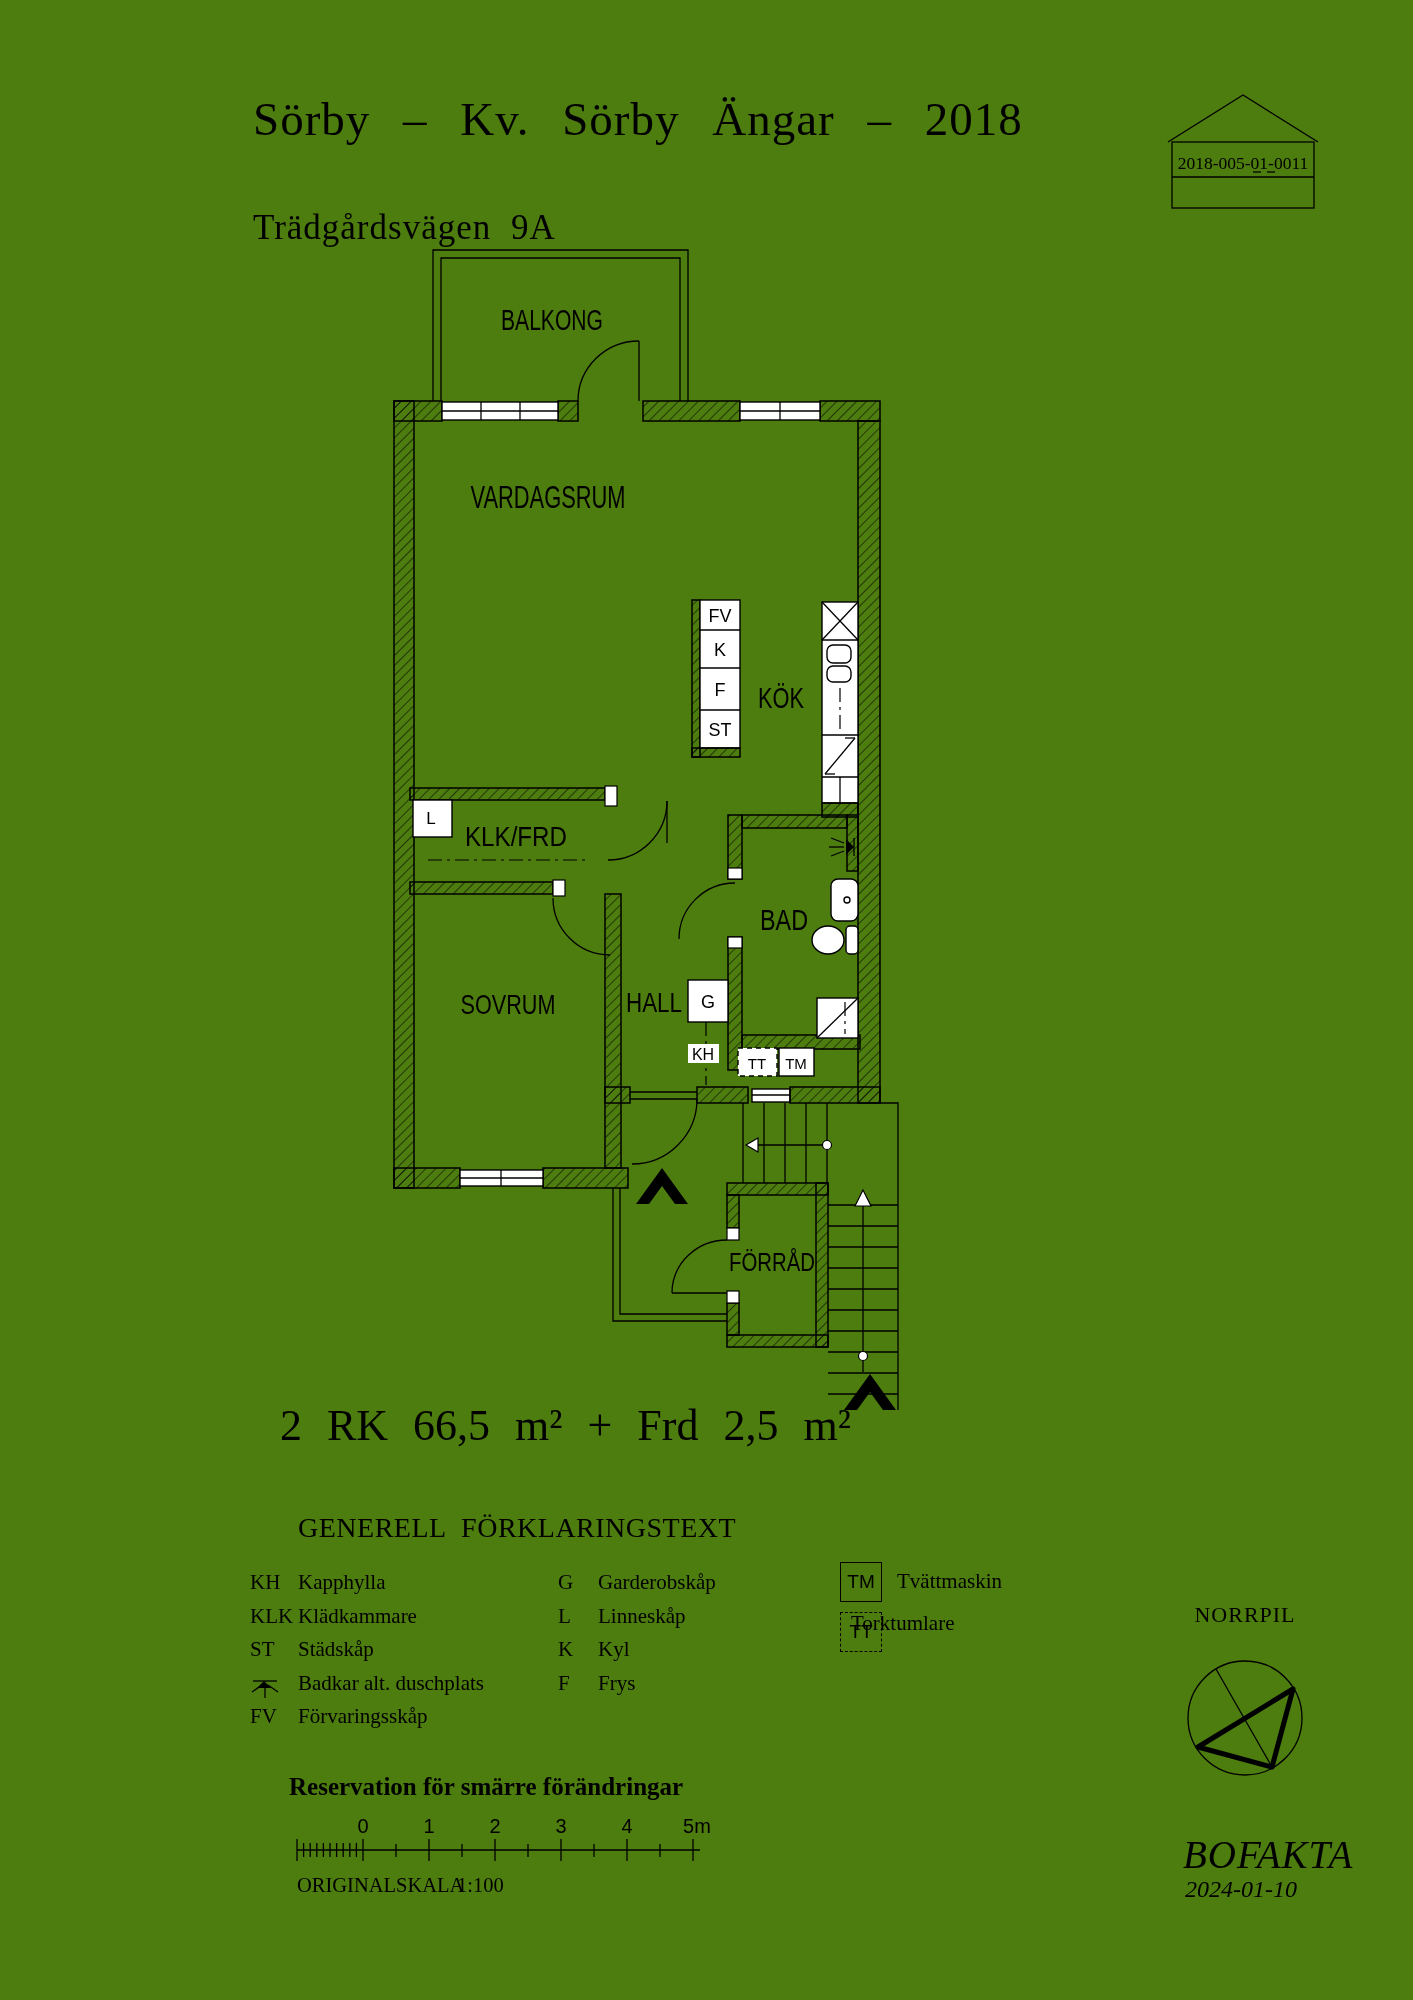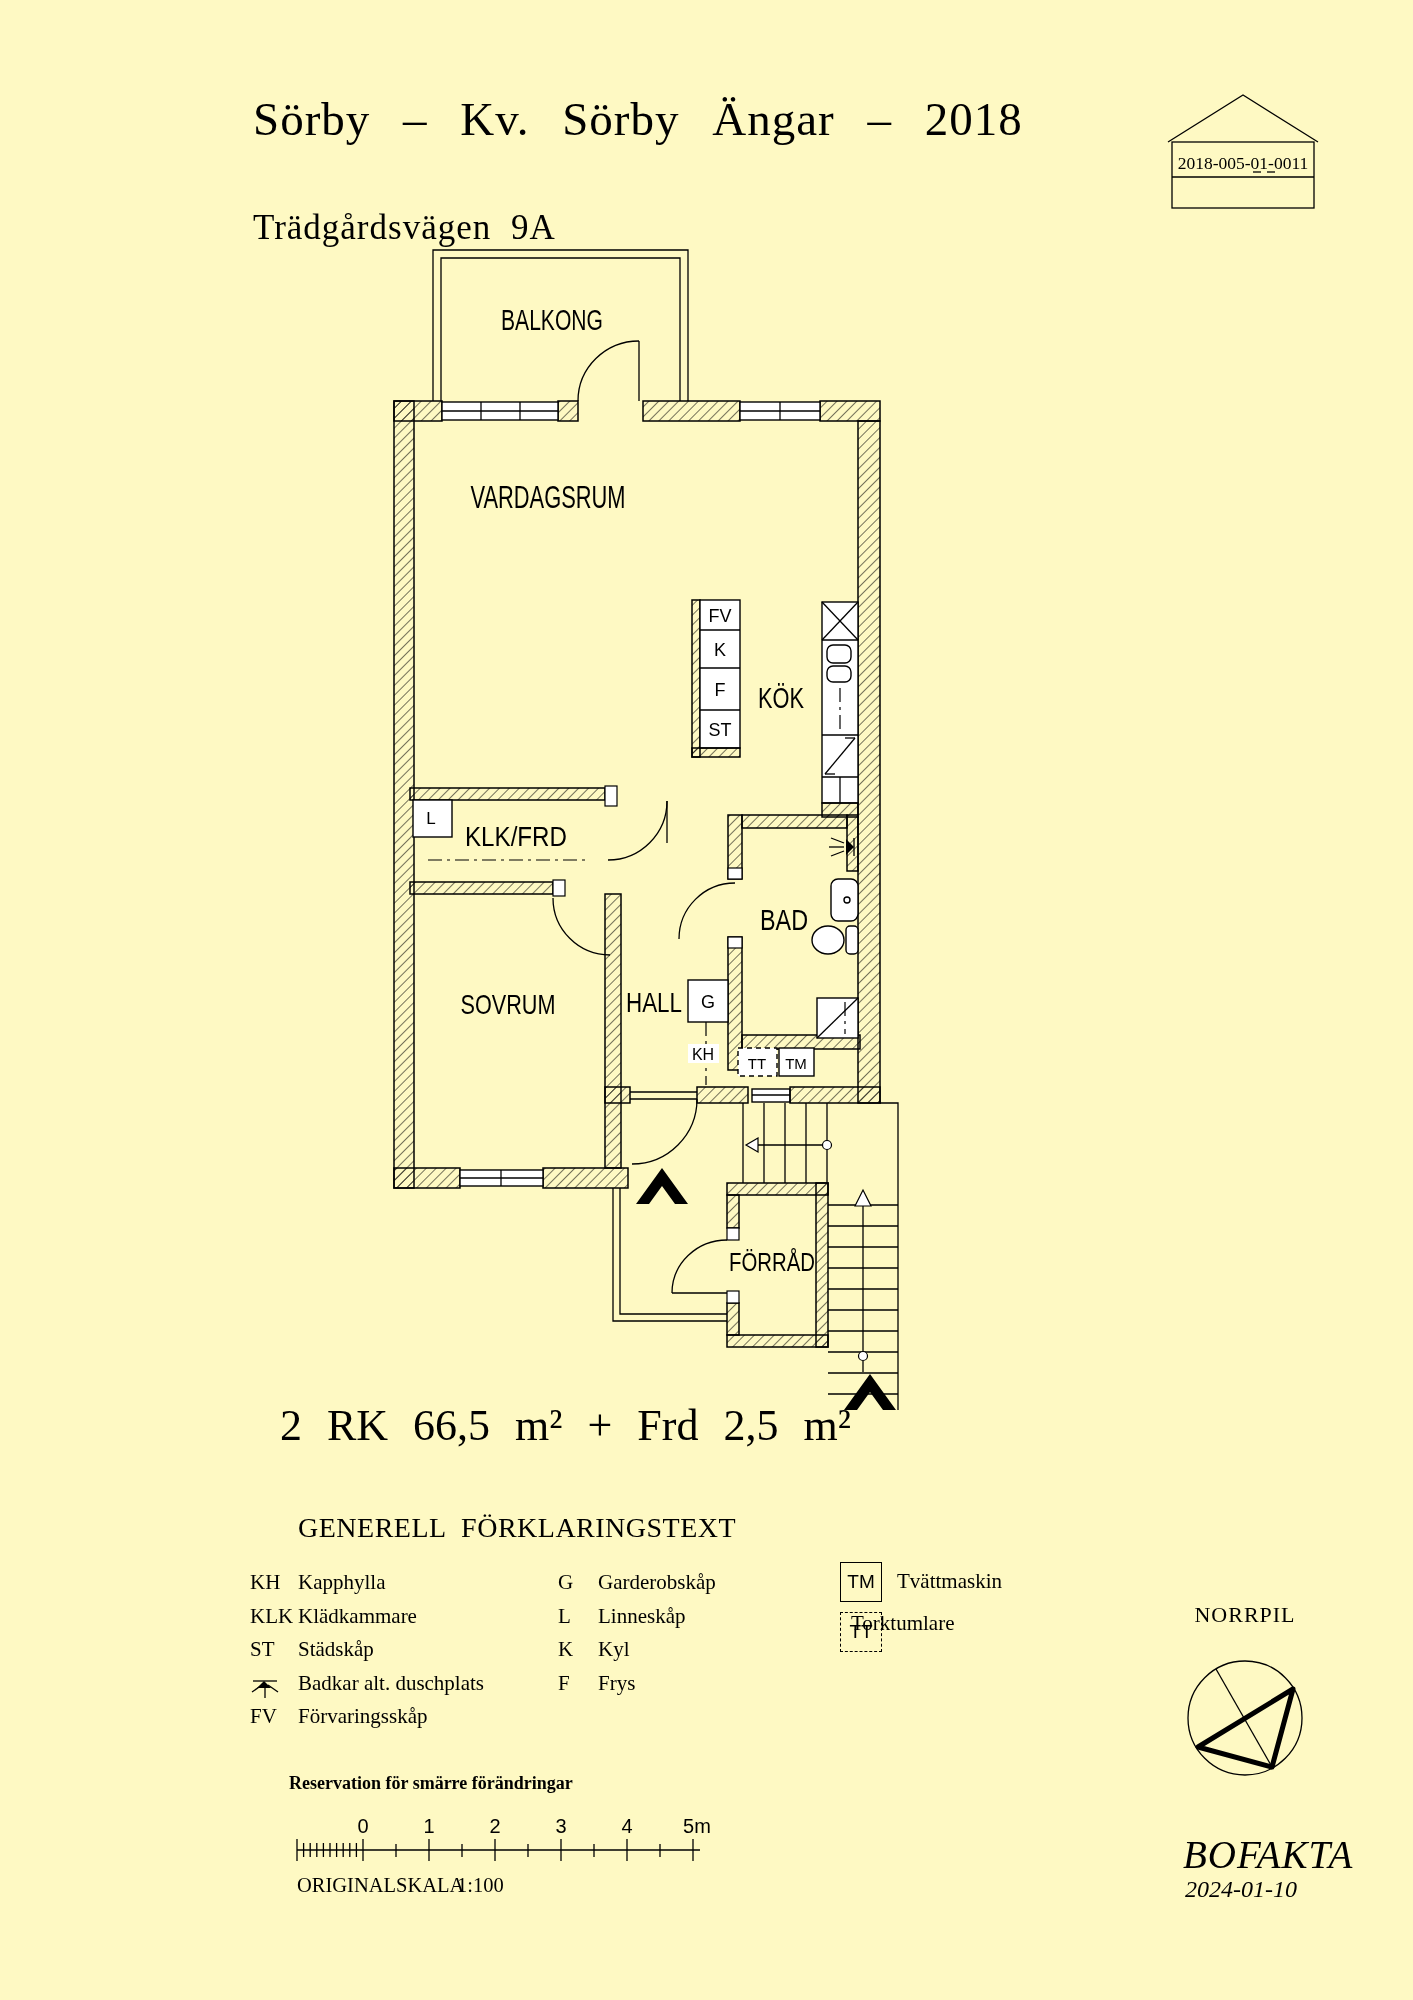--- a/index.html
+++ b/index.html
@@ -1,16 +1,16 @@
 <!DOCTYPE html>
 <html><head>
 <meta charset="utf-8">
 <style>
   html,body{margin:0;padding:0;background:#e8e8e8;}
-  #page{position:relative;width:1413px;height:2000px;background:#fef9c3;overflow:hidden;
+  #page{position:relative;width:1413px;height:2000px;background:#4d7c0f;overflow:hidden;
         font-family:"Liberation Serif",serif;color:#000;}
   .abs{position:absolute;}
   .serif{font-family:"Liberation Serif",serif;}
   #title{left:253px;top:92px;font-size:47px;word-spacing:20px;letter-spacing:1px;white-space:nowrap;}
   #address{left:253px;top:160px;font-size:35px;word-spacing:10px;letter-spacing:1px;margin-top:48px;}
   #area-line{left:280px;top:1400px;font-size:44px;word-spacing:14px;white-space:nowrap;}
   #legend-heading{left:298px;top:1512px;font-size:28px;word-spacing:8px;letter-spacing:0.5px;}
   .leg-col{display:flex;flex-direction:column;}
   .leg-row{height:33.5px;font-size:21px;white-space:nowrap;}
   .leg-abbr{display:inline-block;width:48px;}
@@ -20,21 +20,21 @@
   .leg-box{position:absolute;width:40px;height:38px;border:1.6px solid #000;
            display:flex;align-items:center;justify-content:center;
            font-family:"Liberation Sans",sans-serif;font-size:19px;}
   #tm-box{left:840px;top:1562px;}
   #tt-box{left:840px;top:1612px;border-style:dashed;}
   #tm-text{left:897px;top:1569px;font-size:21px;}
   #tt-text{left:851px;top:1611px;font-size:21px;}
   #norrpil{left:1180px;top:1602px;width:130px;text-align:center;font-size:22px;letter-spacing:1px;}
   #bofakta{left:1183px;top:1832px;font-size:39px;font-style:italic;letter-spacing:1px;}
   #plan-date{left:1185px;top:1876px;width:120px;text-align:left;font-size:24px;font-style:italic;}
-  #disclaimer{left:289px;top:1773px;font-size:18px;font-weight:bold;}
+  #disclaimer{left:289px;top:1773px;font-size:25px;font-weight:bold;}
   #origskala{left:297px;top:1874px;font-size:20.5px;}
   #origskala-val{left:457px;top:1874px;font-size:20.5px;}
   svg text{font-family:"Liberation Sans",sans-serif;fill:#000;}
   .wall{fill:url(#hatch);stroke:#000;stroke-width:1.5;}
   .fix{fill:#fff;stroke:#000;stroke-width:1.4;}
   .cap{fill:#fff;stroke:#000;stroke-width:1.2;}
   .thin{fill:none;stroke:#000;stroke-width:1.3;}
   .dd{fill:none;stroke:#000;stroke-width:1.2;stroke-dasharray:14 5 3 5;}
   .blk{fill:#000;stroke:none;}
 </style>

